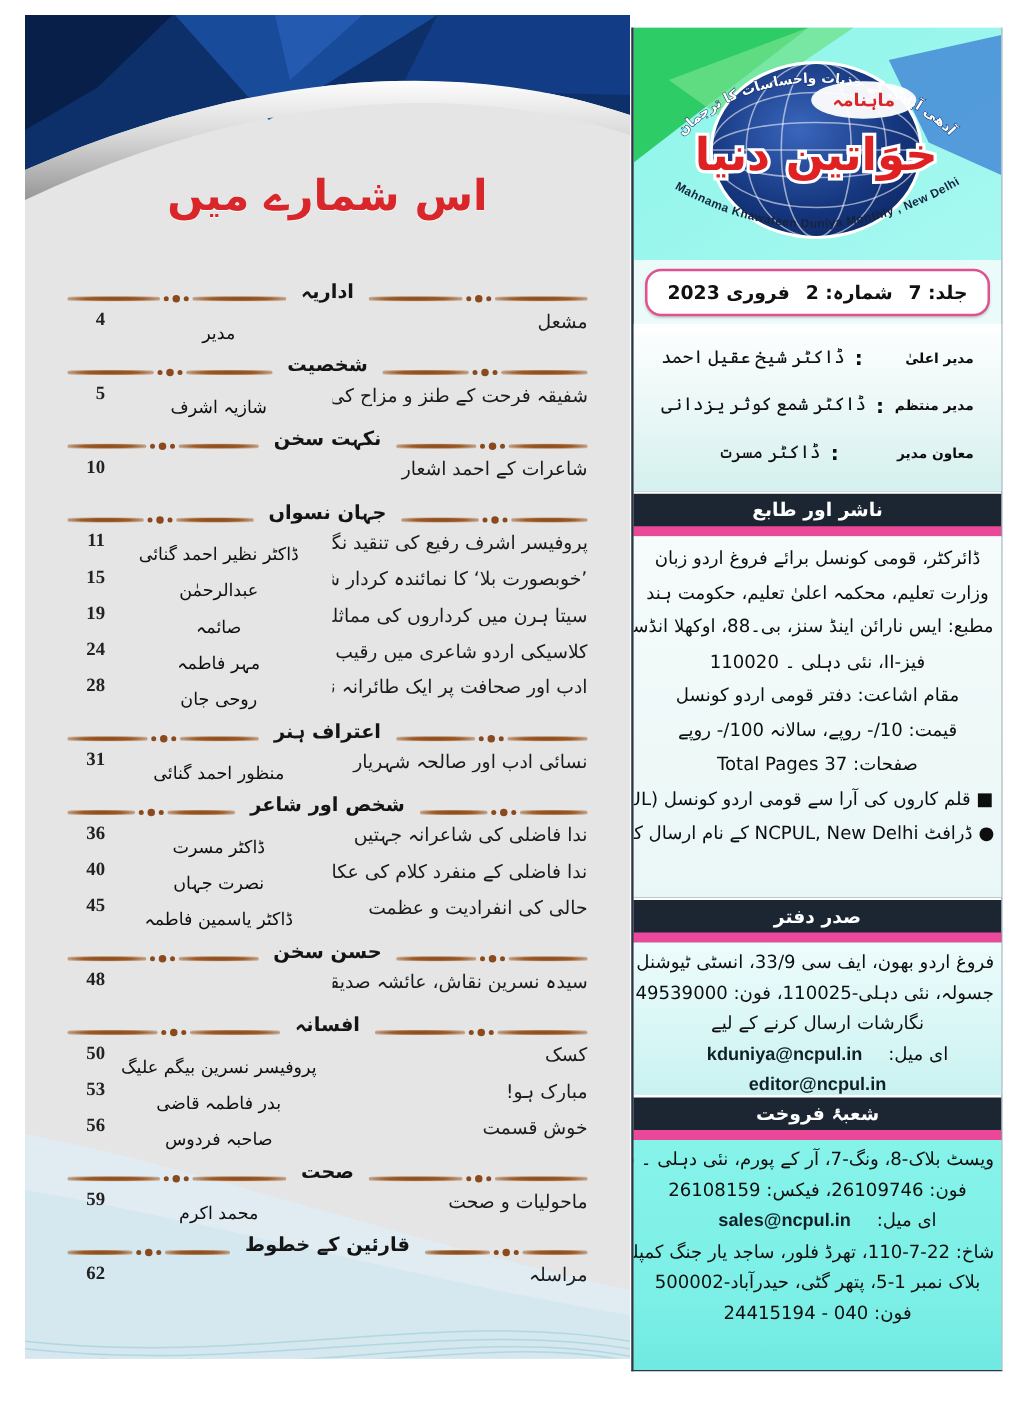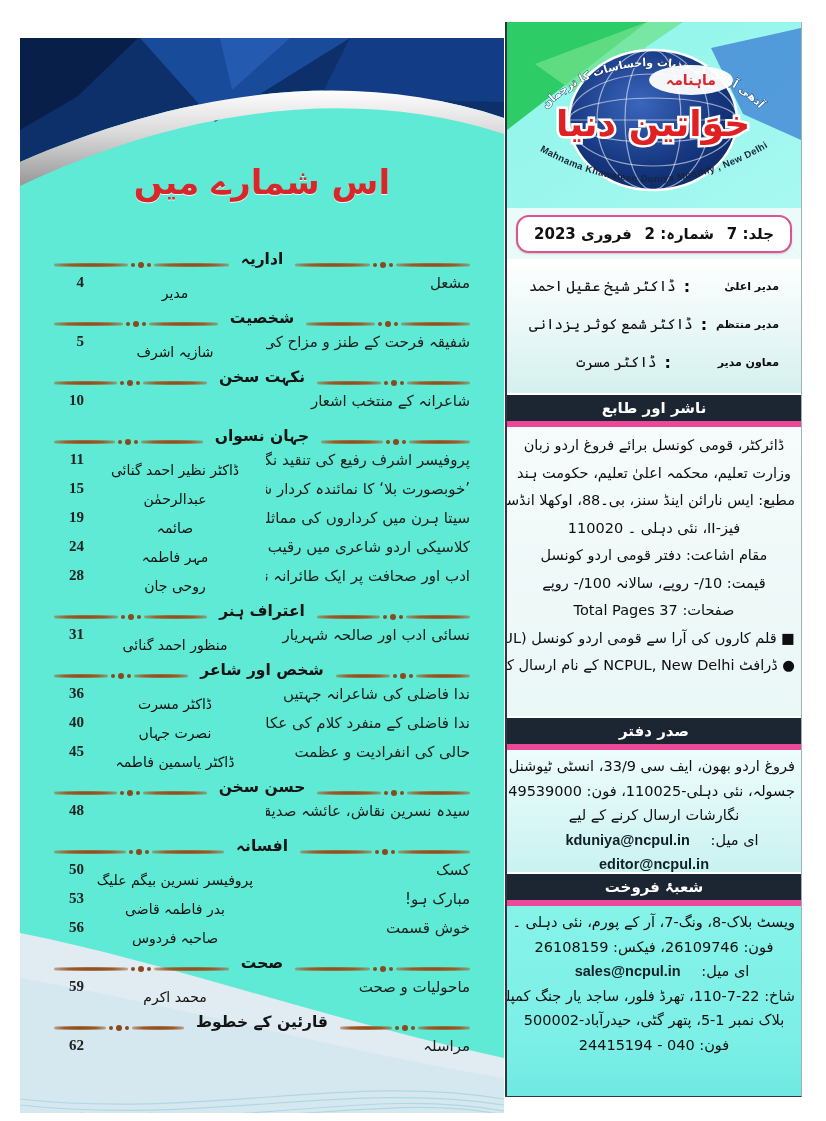--- a/index.html
+++ b/index.html
@@ -2,22 +2,22 @@
 <html lang="ur"><head>
 <meta charset="utf-8">
 <style>
   html,body{margin:0;padding:0;}
   body{
     width:826px;height:1121px;position:relative;background:#ffffff;
     font-family:"DejaVu Sans",sans-serif;overflow:hidden;
   }
   
   #left-panel{
-    position:absolute;left:20px;top:38px;width:484px;height:1075px;
-    background:#5eead4;overflow:hidden;
+    position:absolute;left:20px;top:12px;width:484px;height:1075px;
+    background:#e5e5e5;overflow:hidden;
   }
   #banner-graphic{position:absolute;top:0;left:0;display:block;}
   #waves-graphic{position:absolute;bottom:0;left:0;display:block;}
   #in-issue-title{
     position:absolute;top:124px;left:0;width:100%;text-align:center;
     font-size:34px;font-weight:bold;color:#d9262b;direction:rtl;
     text-shadow:0 1px 0 rgba(255,255,255,.8);
   }
   #toc{position:absolute;top:200px;left:0;right:0;padding:0 34px 0 34px;}
   .sec-heading{display:flex;direction:rtl;align-items:flex-end;height:30px;gap:8px;}
@@ -54,21 +54,21 @@
     box-shadow:0 1px 2px rgba(0,0,0,.18);
   }
   #editors{flex:none;height:126px;background:linear-gradient(180deg,#ffffff 0%,#e6f6f5 60%,#d4f0ee 100%);padding-top:8px;}
   .ed-row{display:flex;direction:rtl;align-items:center;padding:0 22px;height:38px;}
   .ed-label{font-weight:bold;font-size:11px;color:#0c0c0c;width:100px;white-space:nowrap;}
   .ed-colon{font-weight:bold;margin:0 8px;color:#0c0c0c;}
   .ed-name{font-size:14.5px;color:#101010;white-space:nowrap;font-family:Liberation Serif, serif;}
   .bar{
     flex:none;height:26px;line-height:26px;background:#1c2633;color:#ffffff;
     font-weight:bold;font-size:15px;text-align:center;direction:rtl;
-    border-top:2px solid #ffffff;border-bottom:6px solid #ec4899;
+    border-top:2px solid #ffffff;border-bottom:8px solid #ec4899;
   }
   #publisher-block{flex:none;height:284px;background:linear-gradient(180deg,#f6fbfb,#e9f7f6);padding-top:5px;}
   #office-block{flex:none;height:118px;background:linear-gradient(180deg,#eefcfc,#c9f2f1);padding-top:4px;}
   #sales-block{flex:1;background:linear-gradient(180deg,#86f3e9,#7cefe6 70%,#6fe9e2);padding-top:4px;}
   .uline{
     text-align:center;direction:rtl;font-size:14.5px;color:#0e0e0e;line-height:27.5px;
     white-space:nowrap;overflow:hidden;padding:0 6px;
   }
   #office-block .uline,#sales-block .uline{line-height:24.5px;}
   .email{font-family:"Liberation Sans",sans-serif;font-weight:bold;color:#102028;direction:ltr;unicode-bidi:embed;margin:0 16px;}
@@ -167,21 +167,21 @@
       <span class="sec-label">نکہت سخن</span>
       <span class="orn">
           <i class="tline"></i>
           <i class="dot"></i>
           <i class="dot big"></i>
           <i class="dot"></i>
           <i class="tline"></i>
         </span>
     </div>
     <div class="entry">
-      <span class="t">شاعرانہ کے منتخب اشعار</span>
+      <span class="t">شاعرات کے احمد اشعار</span>
       <span class="a"></span>
       <span class="p">10</span>
     </div>
 
     <div class="sec-heading">
       <span class="orn">
           <i class="tline"></i>
           <i class="dot"></i>
           <i class="dot big"></i>
           <i class="dot"></i>

